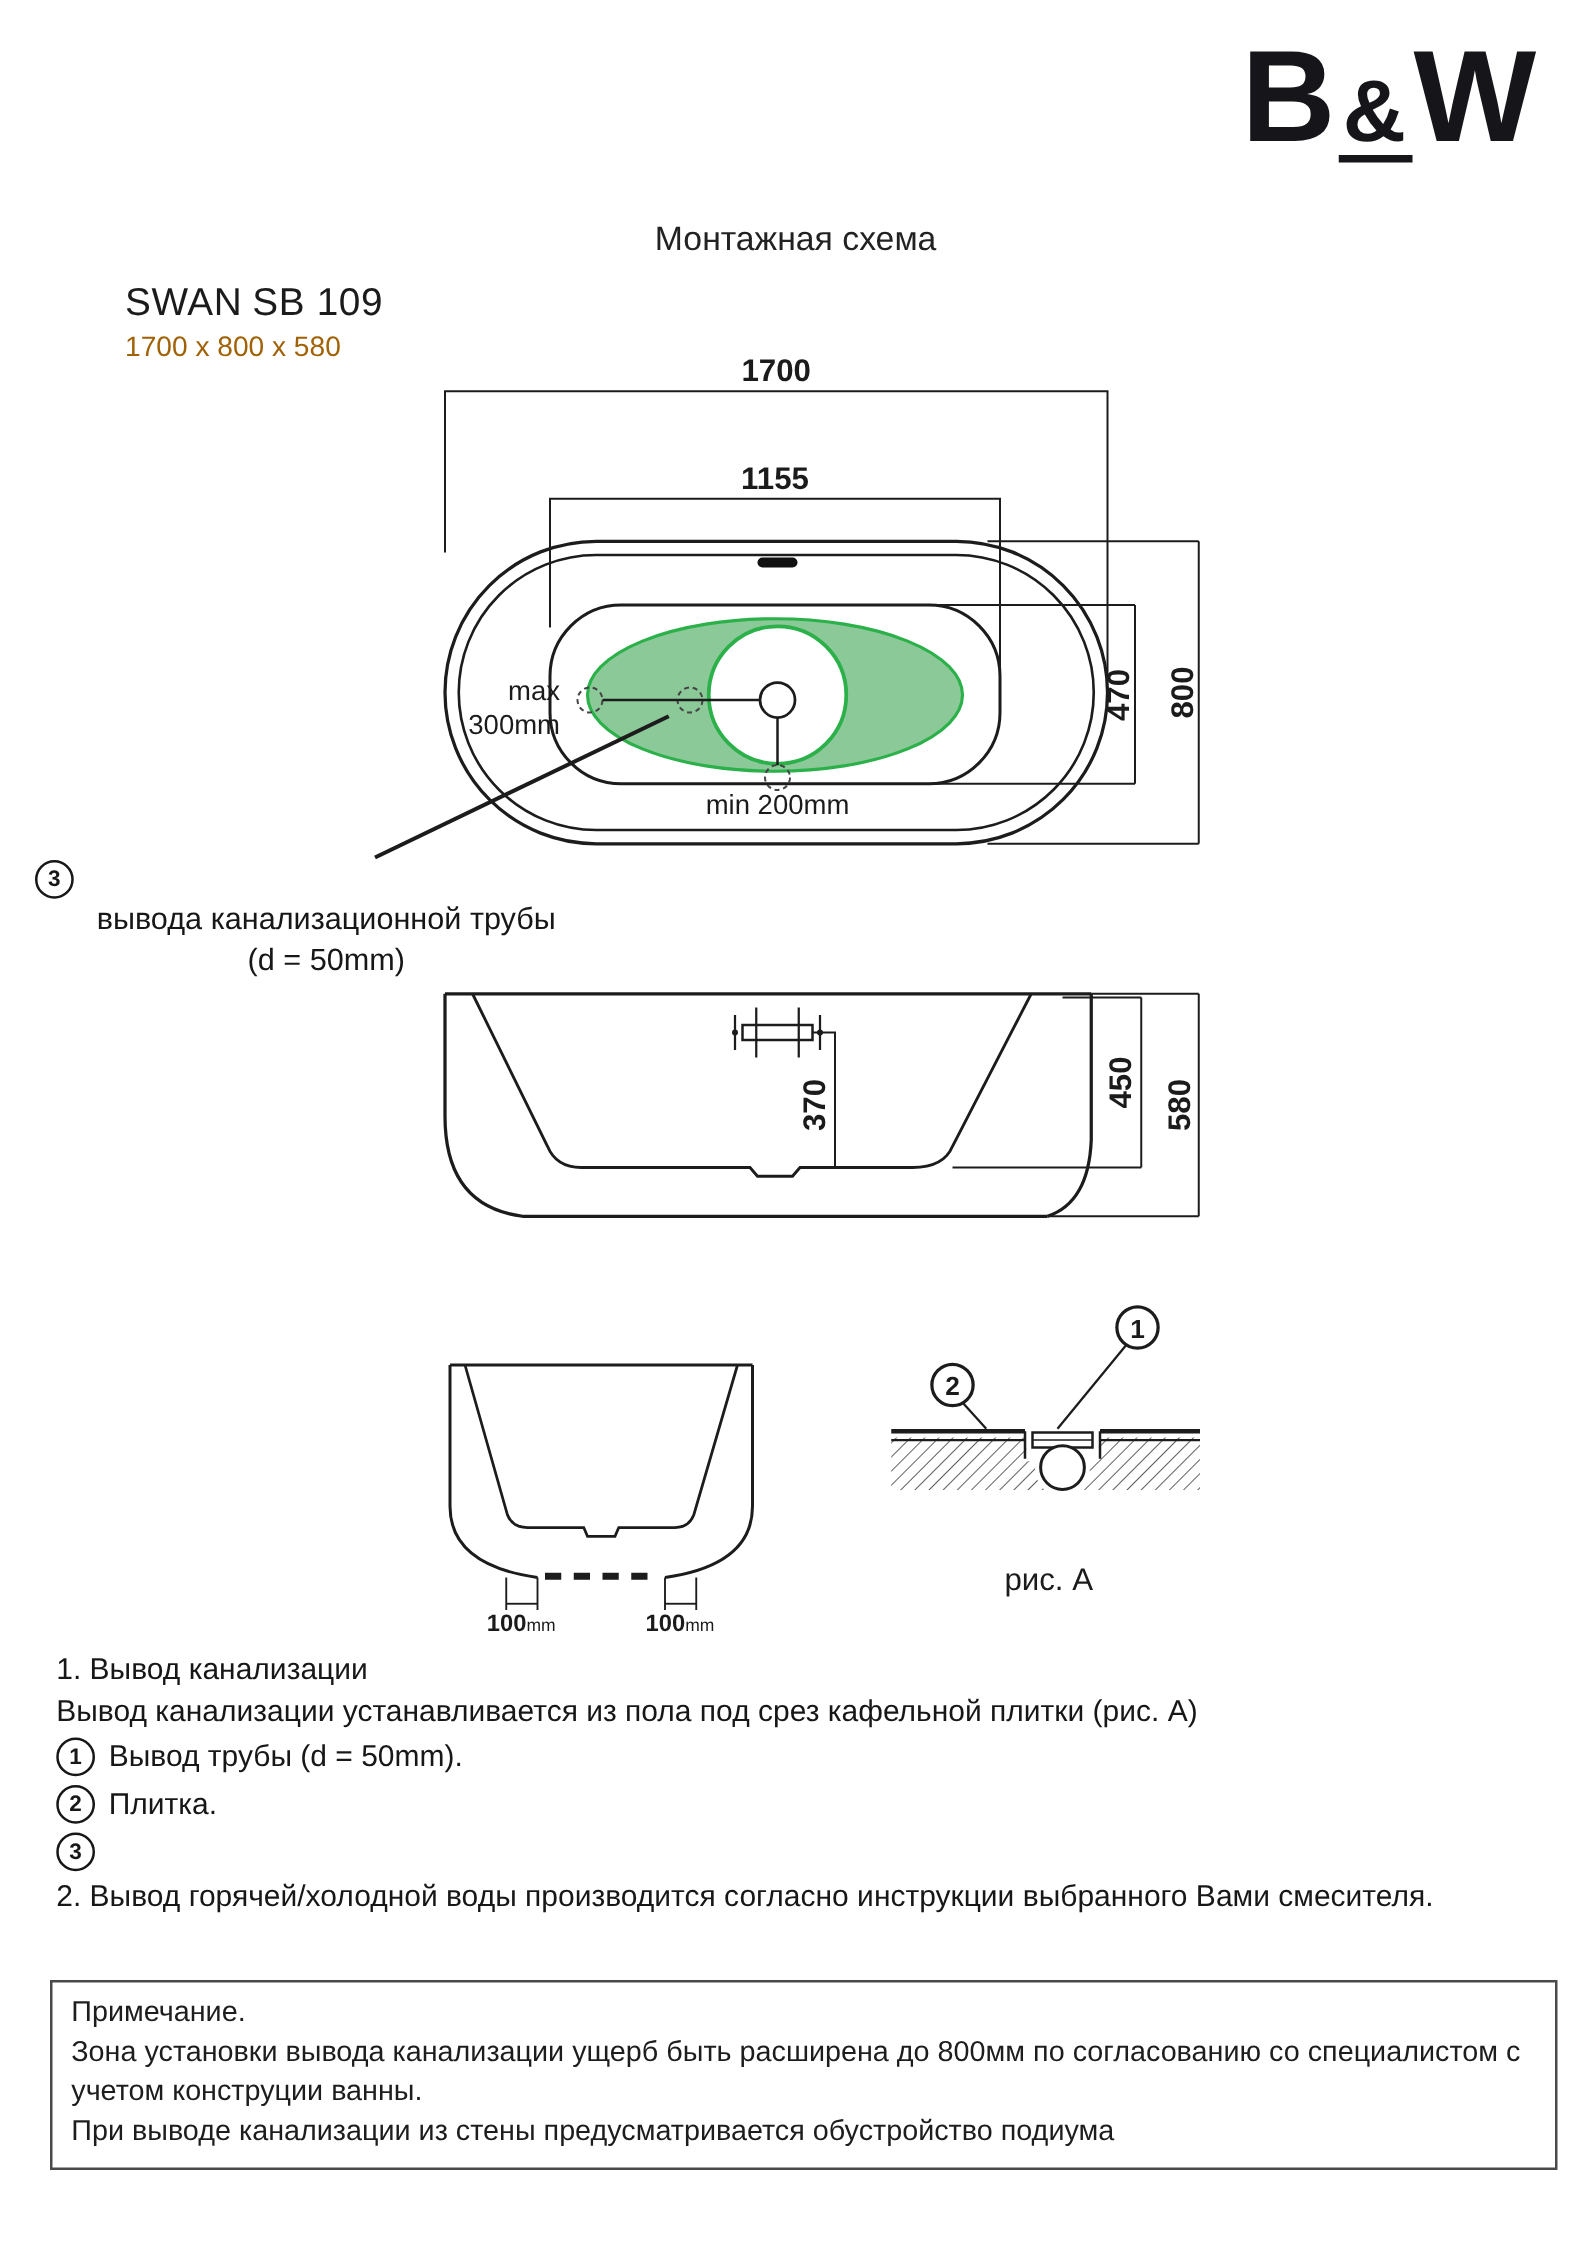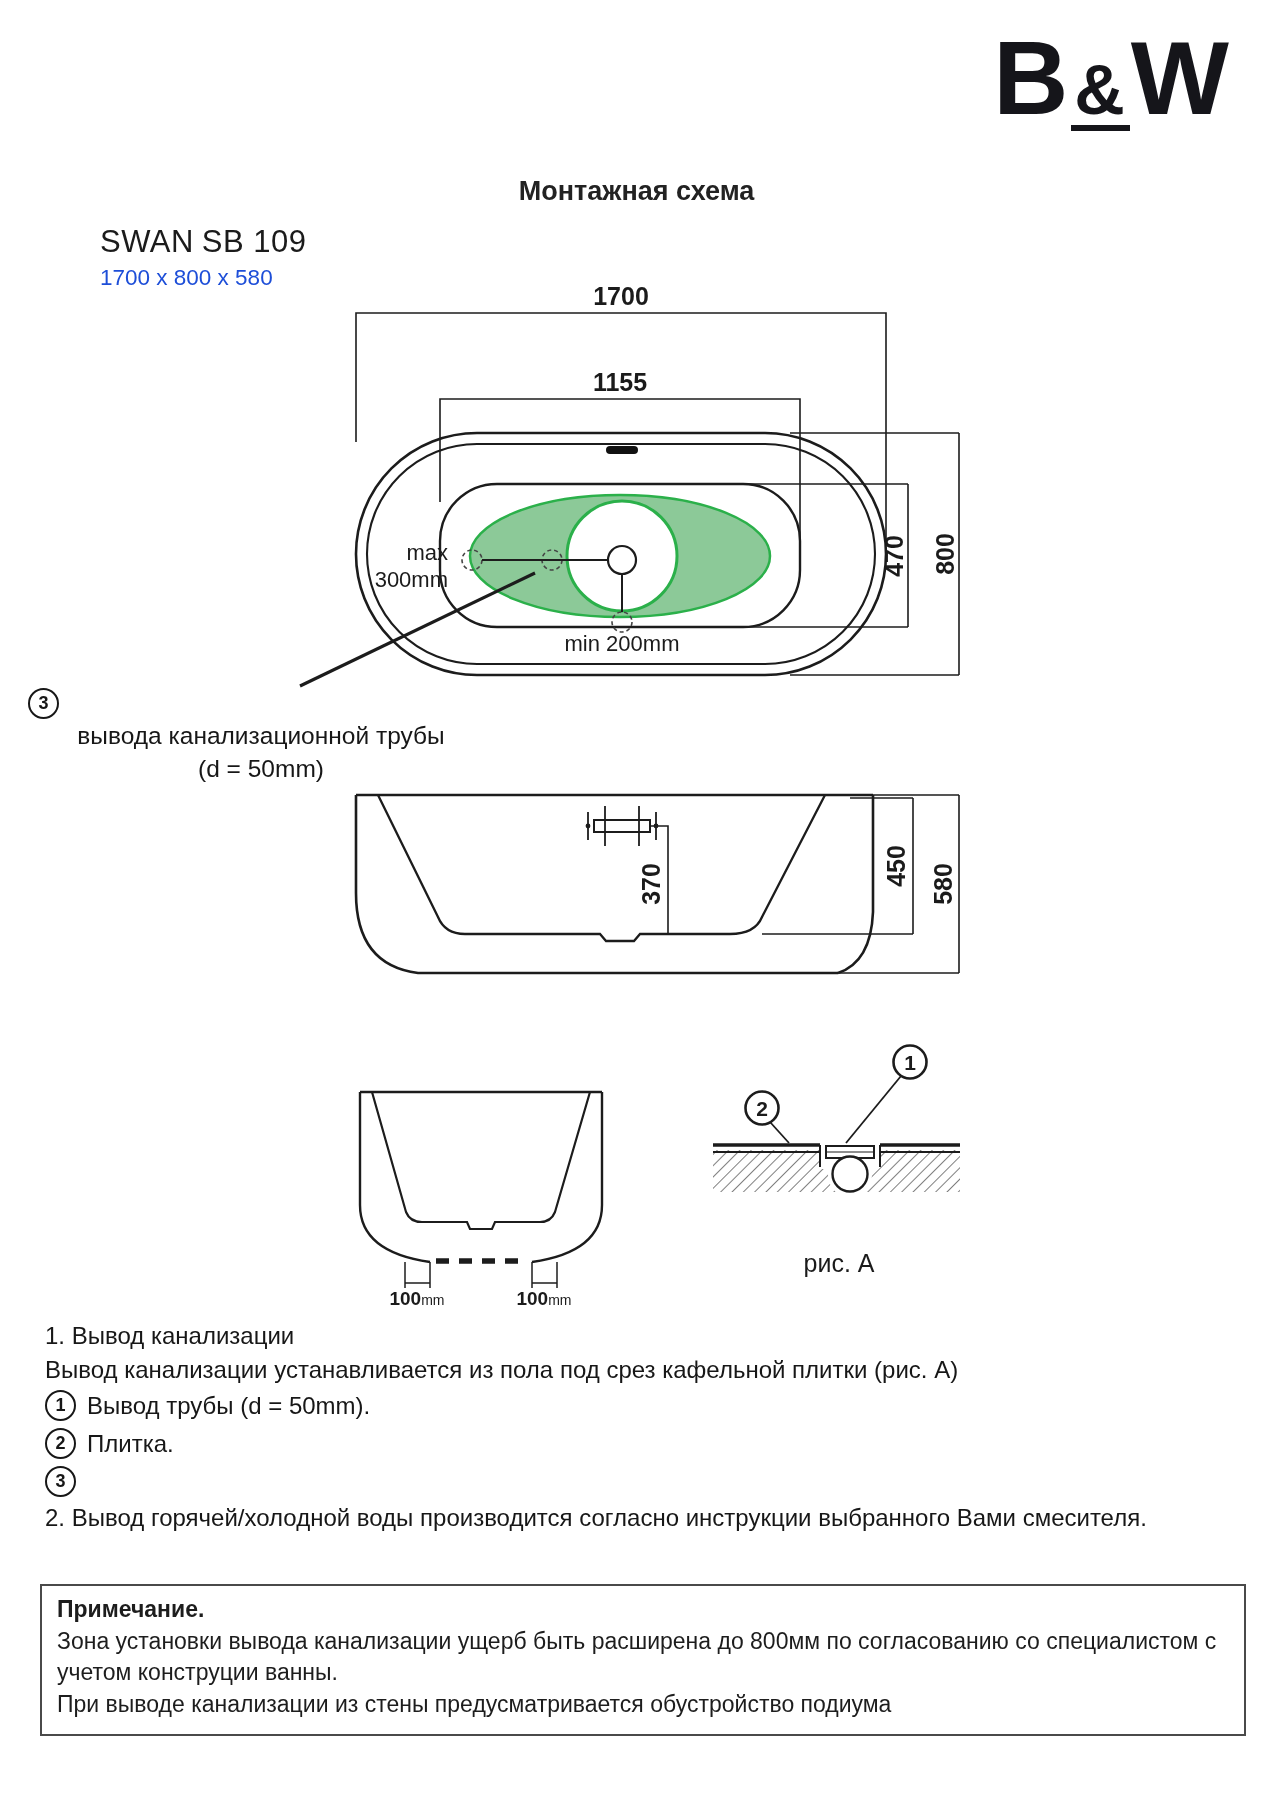--- a/index.html
+++ b/index.html
@@ -8,43 +8,43 @@
     font-family:"Liberation Sans", sans-serif;color:#1b1b1b;overflow:hidden;
   }
   
   .logo{position:absolute;top:26px;right:42px;display:flex;align-items:baseline;
         line-height:1;color:#15151a;font-weight:600;letter-spacing:2px;}
   .logo .big{font-size:104px;}
   .logo .amp{font-size:70px;position:relative;margin:0 4px;}
   .logo .amp::after{content:"";position:absolute;left:-3px;right:-3px;bottom:-6px;height:6px;background:#15151a;}
   
   .sheet-title{position:absolute;top:176px;left:0;width:1273px;text-align:center;
-               font-size:27px;font-weight:700;color:#222;}
+               font-size:27px;font-weight:400;color:#222;}
   .model-block{position:absolute;left:100px;top:224px;}
   .model-line1{font-size:31px;letter-spacing:0.5px;}
   .model-line1 .series{font-weight:400;}
   .model-line1 .code{font-weight:400;margin-left:8px;}
-  .model-line2{font-size:22.5px;margin-top:5px;color:#1d4ed8;}
+  .model-line2{font-size:22.5px;margin-top:5px;color:#a16207;}
   
   .diagram{position:absolute;left:0;top:0;width:1273px;height:1320px;}
   
   .zone-callout{position:absolute;left:28px;top:688px;width:466px;text-align:center;
                 font-size:24.5px;line-height:33px;color:#171717;}
   .zl1{display:flex;align-items:center;justify-content:flex-start;text-align:left;}
   .circ{display:inline-flex;align-items:center;justify-content:center;flex:0 0 auto;
         width:27px;height:27px;border:2.2px solid #171717;border-radius:50%;
         font-size:18px;font-weight:600;margin-right:10px;background:#fff;}
   
   .instructions{position:absolute;left:45px;top:1322px;width:1190px;font-size:24px;color:#171717;}
   .instr-line{display:flex;align-items:center;margin-bottom:7px;line-height:27px;min-height:27px;}
   .instr-line .circ{margin-right:11px;}
   
   .note-box{position:absolute;left:40px;top:1584px;width:1172px;border:2px solid #4a4a4a;
             padding:8px 15px 14px 15px;font-size:23px;line-height:31.5px;color:#1d1d1d;}
-  .note-title{font-weight:700;}
+  .note-title{font-weight:400;}
   .note-box p{margin:0;}
 </style>
 </head>
 <body>
 
 <div class="logo">
   <span class="big">B</span>
   <span class="amp">&amp;</span>
   <span class="big">W</span>
 </div>

